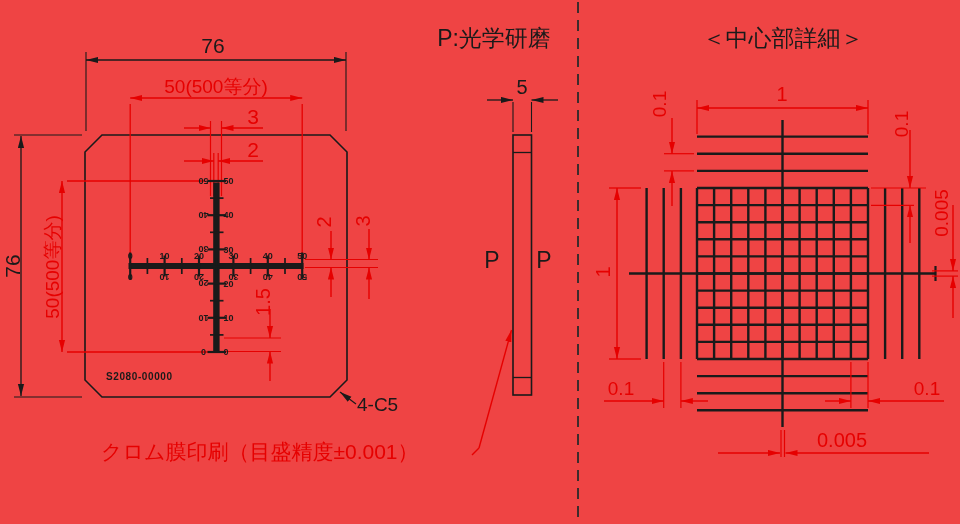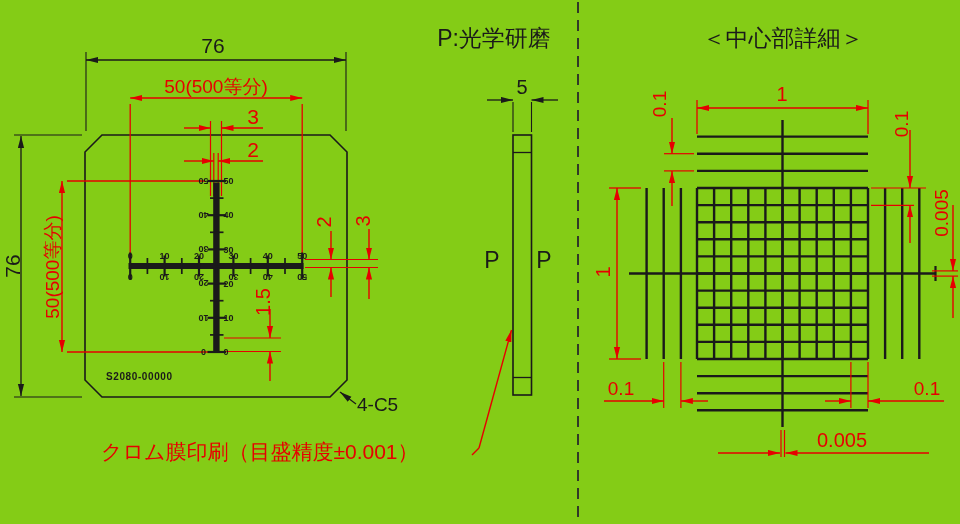--- a/index.html
+++ b/index.html
@@ -1,16 +1,16 @@
 <!DOCTYPE html>
 <html><head>
 <meta charset="utf-8">
 <style>
   html,body{margin:0;padding:0;background:#fff;}
-  #stage{position:relative;width:960px;height:524px;background:#84cc16;overflow:hidden;}
+  #stage{position:relative;width:960px;height:524px;background:#ef4444;overflow:hidden;}
   svg{position:absolute;left:0;top:0;}
   text{font-family:"Liberation Sans","DejaVu Sans",sans-serif;fill:#1a1a1a;}
   .blk{stroke:#1a1a1a;}
   .red{stroke:#e60000;}
   .rtx{fill:#e60000;}
   .dimtx{font-size:21px;}
   .dimtx-s{font-size:19px;}
   .jp{font-size:23px;}
   .pno{font-size:10px;font-weight:bold;letter-spacing:0.6px;}
 </style>

